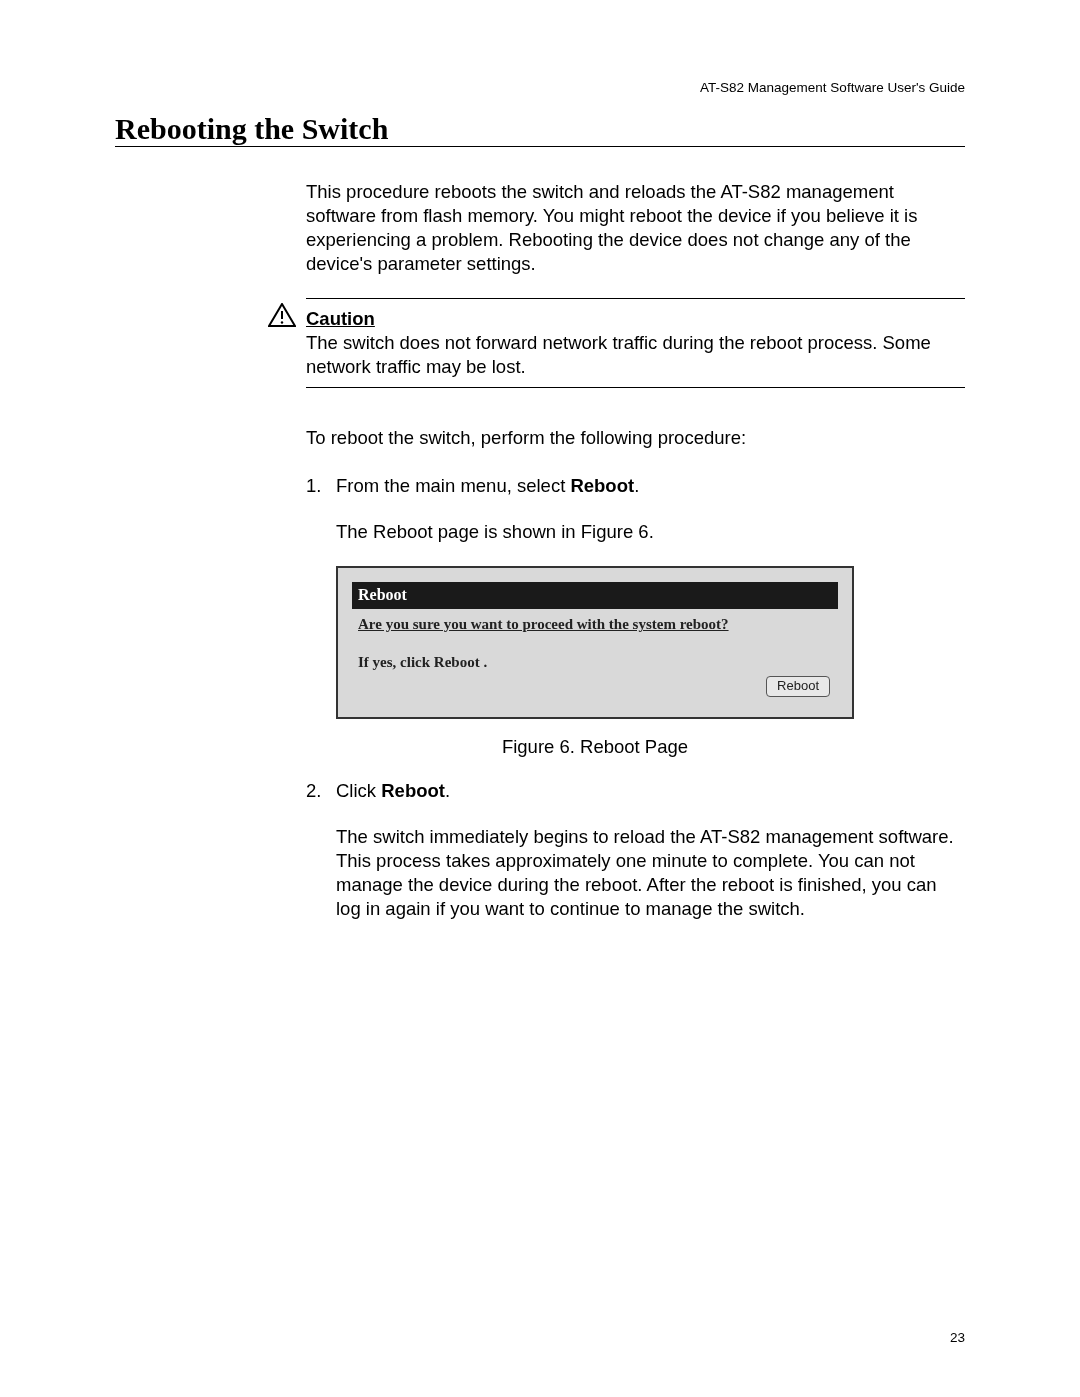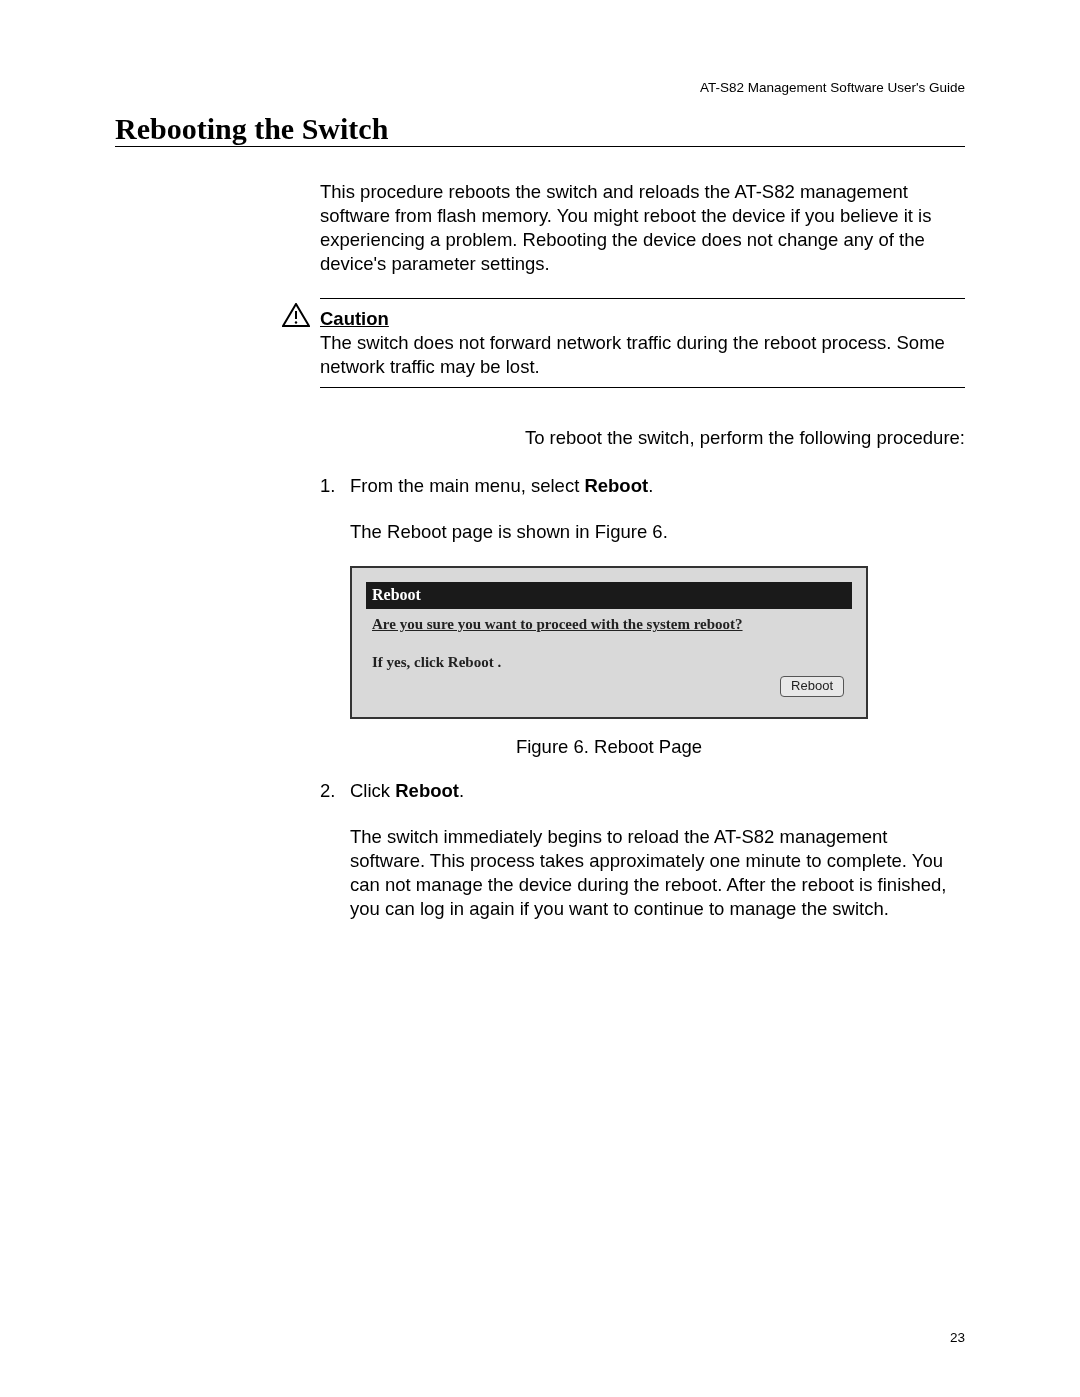--- a/index.html
+++ b/index.html
@@ -28,21 +28,21 @@
       left: 115px;
       right: 115px;
       font-family: "Times New Roman", Times, serif;
       font-size: 30px;
       font-weight: bold;
       border-bottom: 1px solid #000;
     }
     .content-area {
       position: absolute;
       top: 180px;
-      left: 320px;
+      left: 306px;
       right: 115px;
       font-size: 18.5px;
       line-height: 1.3;
     }
     .intro-para {
       margin-bottom: 22px;
     }
     .caution-box {
       border-top: 1px solid #000;
       border-bottom: 1px solid #000;
@@ -64,21 +64,20 @@
     .caution-title {
       font-weight: bold;
       font-size: 18.5px;
       text-decoration: underline;
     }
     .caution-text {
       font-size: 18.5px;
     }
     .proc-intro {
       margin-bottom: 24px;
-      text-align: right;
     }
     .step {
       margin-left: 30px;
       margin-bottom: 22px;
       position: relative;
     }
     .step-num {
       position: absolute;
       left: -30px;
     }

